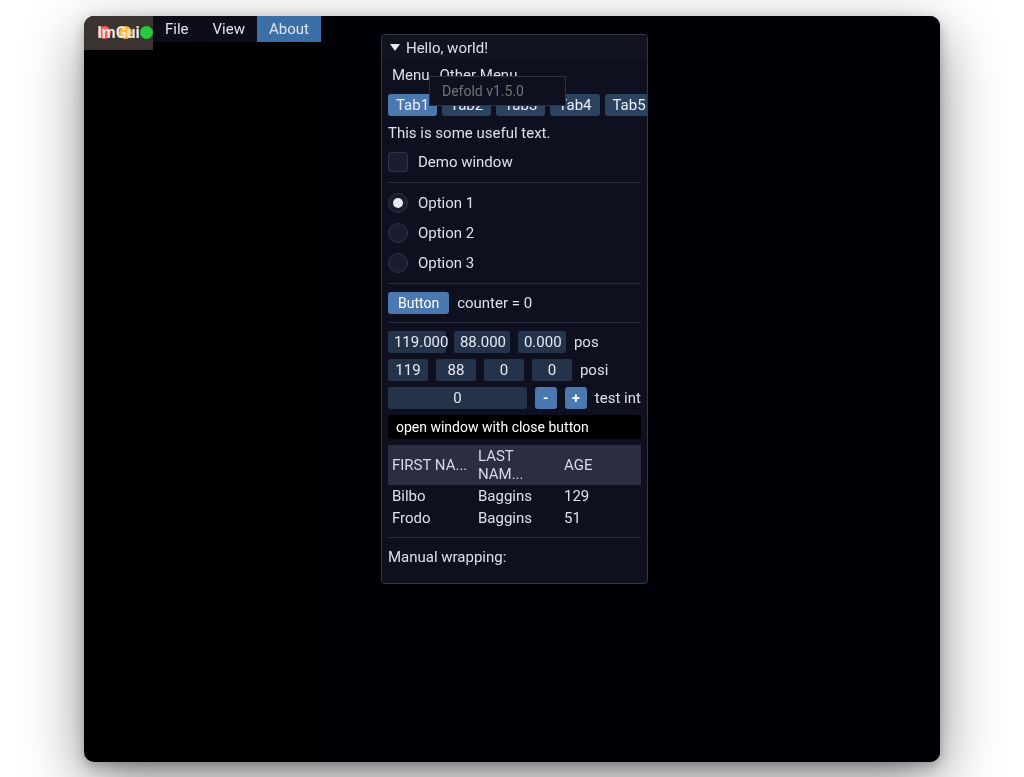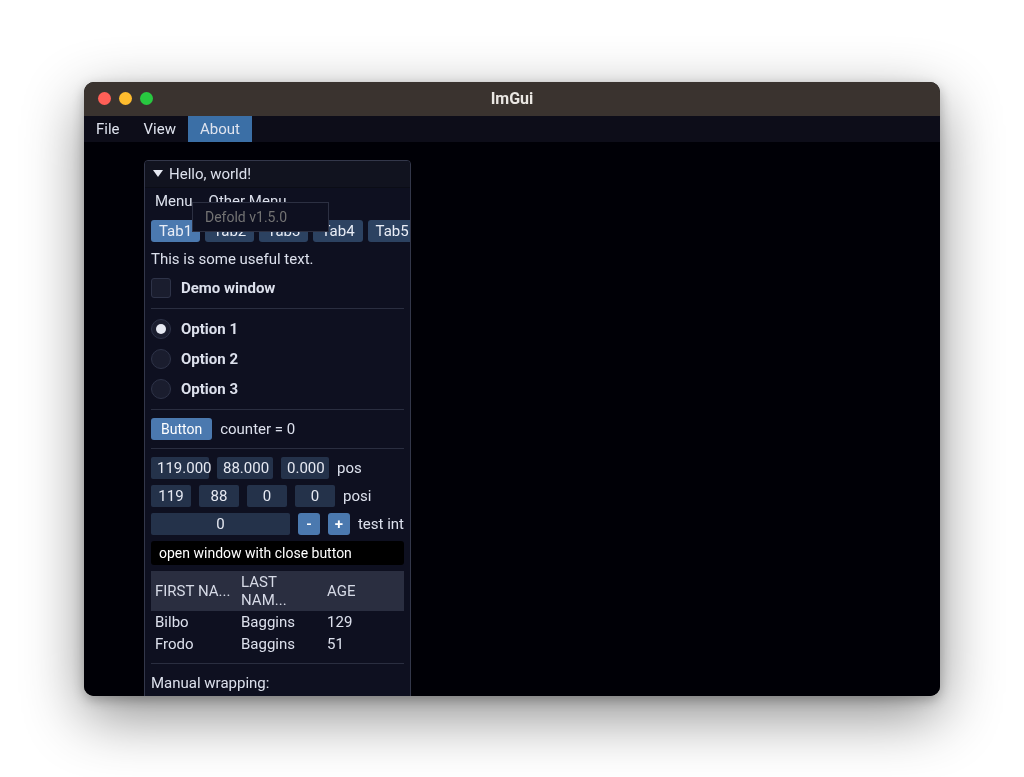--- a/index.html
+++ b/index.html
@@ -1,23 +1,23 @@
 <!DOCTYPE html>
 <html><head>
 <meta charset="utf-8">
 <style>
   * { box-sizing: border-box; margin: 0; padding: 0; font-family: -apple-system, "Segoe UI", Roboto, Arial, sans-serif; }
   body { width: 1024px; height: 777px; background: #fff; display: flex; align-items: center; justify-content: center; }
   .mac-window {
-    width: 856px; height: 614px;
+    width: 856px; height: 746px;
     background: #000;
     border-radius: 10px;
     overflow: hidden;
     box-shadow: 0 20px 60px rgba(0,0,0,.45), 0 4px 12px rgba(0,0,0,.25);
-    display: flex; flex-direction: column;
+    display: flex; flex-direction: row;
     position: relative;
   }
   .titlebar {
     height: 34px; background: #3a332f;
     display: flex; align-items: center;
     position: relative;
   }
   .traffic { display: flex; gap: 8px; padding-left: 14px; }
   .dot { width: 13px; height: 13px; border-radius: 50%; }
   .dot.red { background: #ff5f57; }
@@ -67,35 +67,35 @@
     font-size: 15px;
     border-bottom: 1px solid #0b0d16;
   }
   .tri-down {
     width: 0; height: 0;
     border-left: 5px solid transparent;
     border-right: 5px solid transparent;
     border-top: 7px solid #e6e9f2;
   }
   .imgui-menubar {
-    display: flex; gap: 16px;
+    display: flex; gap: 10px;
     padding: 4px 10px 6px 10px;
     font-size: 15px;
   }
   .panel-body { padding: 4px 6px 6px 6px; display: flex; flex-direction: column; gap: 6px; }
   .tabs { display: flex; gap: 5px; }
   .tab {
     background: #2c4261; color: #e9edf6;
     padding: 2px 8px; border-radius: 3px;
     font-size: 15px;
   }
   .tab.active { background: #4b79af; }
   .text-line { font-size: 15px; padding: 2px 0; }
   .hr { border: none; border-top: 1px solid #2a2e40; margin: 2px 0; }
-  .check-row, .radio-row { display: flex; align-items: center; gap: 10px; padding: 2px 0; font-weight: bold; }
+  .check-row, .radio-row { display: flex; align-items: center; gap: 10px; padding: 2px 0; }
   .checkbox {
     width: 20px; height: 20px; border-radius: 3px;
     background: #1a1d2e; border: 1px solid #2e3348;
   }
   .radio-outer {
     width: 20px; height: 20px; border-radius: 50%;
     background: #1a1d2e; border: 1px solid #2e3348;
     display: flex; align-items: center; justify-content: center;
   }
   .radio-inner { width: 10px; height: 10px; border-radius: 50%; background: #e6e9f2; }

